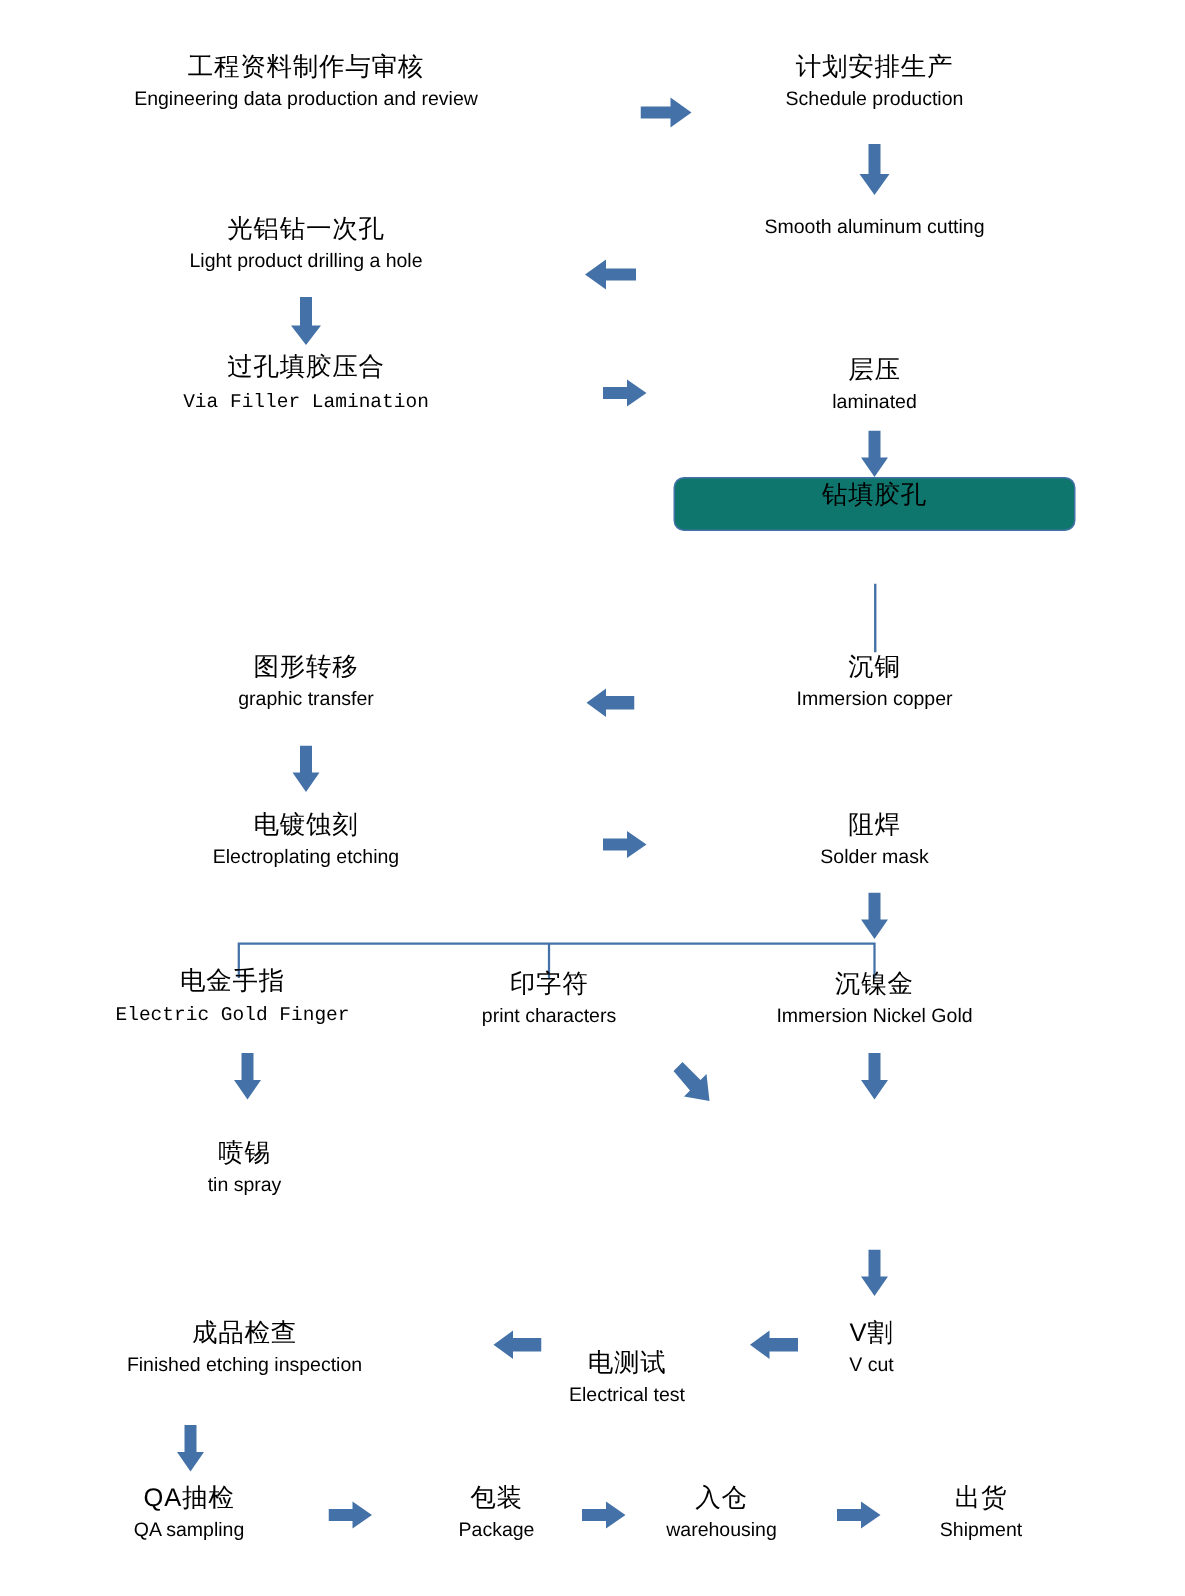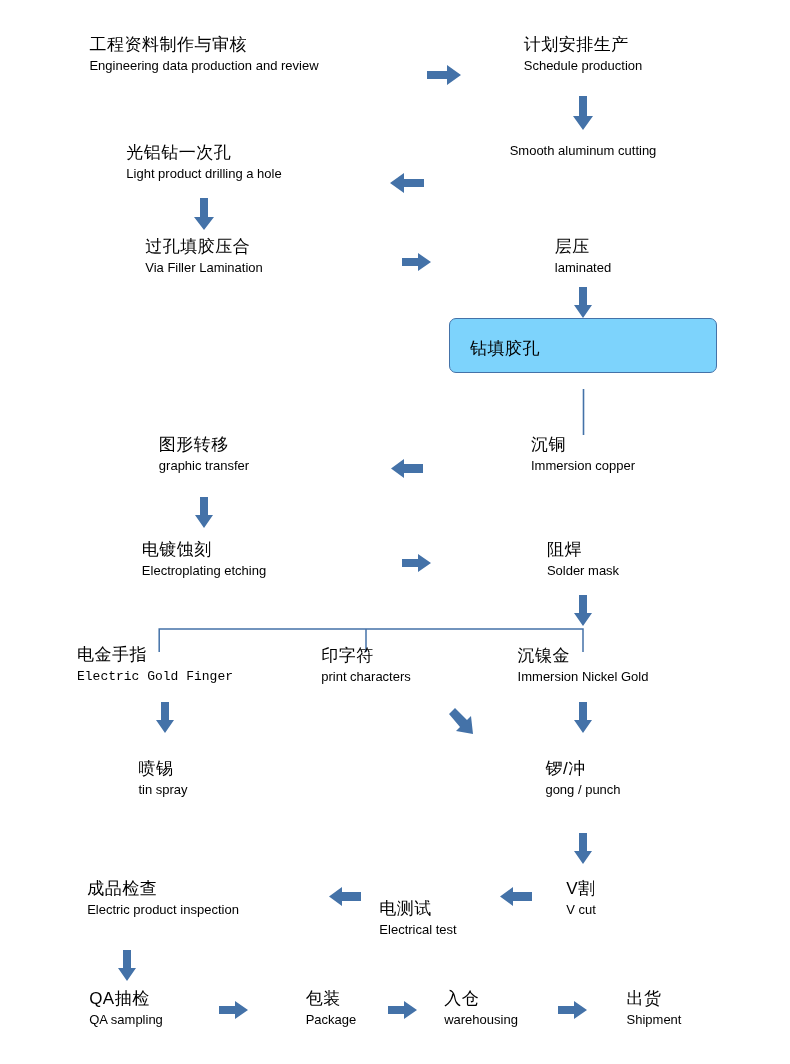--- a/index.html
+++ b/index.html
@@ -13,38 +13,39 @@
   }
   #canvas {
     position: relative;
     width: 790px;
     height: 1064px;
     background: #ffffff;
     overflow: hidden;
   }
   .node {
     position: absolute;
+    text-align: center;
     line-height: 1.35;
     white-space: nowrap;
     transform: translateX(-50%);
   }
   .node .cn {
     display: block;
     font-size: 17px;
     letter-spacing: 0.5px;
   }
   .node .en {
     display: block;
     font-size: 13px;
   }
   .node.boxed {
     border: 1px solid #4472a8;
     border-radius: 7px;
-    background: #7dd3fc;
-    padding: 19px 20px 11px 20px;
+    background: #0f766e;
+    padding: 0 20px 11px 20px;
     box-sizing: border-box;
   }
   .arrow {
     position: absolute;
   }
   .arrow svg { display: block; }
   .connector {
     position: absolute;
   }
   .connector svg { display: block; }
@@ -84,21 +85,21 @@
     <svg width="36" height="22" viewBox="0 0 36 22">
         <path d="M36 7 L16 7 L16 1 L2 11 L16 21 L16 15 L36 15 Z" fill="#4472a8"></path>
       </svg>
   </div>
   <div class="arrow" style="left:193px; top:198px;">
     <svg width="22" height="34" viewBox="0 0 22 34">
         <path d="M7 0 L15 0 L15 19 L21 19 L11 32 L1 19 L7 19 Z" fill="#4472a8"></path>
       </svg>
   </div>
 
-  <div class="node" style="left:204px; top:236px;">
+  <div class="node" style="left:204px; top:236px;font-family:Liberation Mono, monospace;">
     <span class="cn">过孔填胶压合</span>
     <span class="en">Via Filler Lamination</span>
   </div>
   <div class="node" style="left:583px; top:236px;">
     <span class="cn">层压</span>
     <span class="en">laminated</span>
   </div>
   <div class="arrow" style="left:402px; top:252px;">
     <svg width="30" height="20" viewBox="0 0 30 20">
         <path d="M0 6 L16 6 L16 1 L29 10 L16 19 L16 14 L0 14 Z" fill="#4472a8"></path>
@@ -191,33 +192,29 @@
   <div class="arrow" style="left:573px; top:702px;">
     <svg width="20" height="32" viewBox="0 0 20 32">
         <path d="M6 0 L14 0 L14 18 L19 18 L10 31 L1 18 L6 18 Z" fill="#4472a8"></path>
       </svg>
   </div>
 
   <div class="node" style="left:163px; top:758px;">
     <span class="cn">喷锡</span>
     <span class="en">tin spray</span>
   </div>
-  <div class="node" style="left:583px; top:758px;">
-    <span class="cn">锣/冲</span>
-    <span class="en">gong / punch</span>
-  </div>
   <div class="arrow" style="left:573px; top:833px;">
     <svg width="20" height="32" viewBox="0 0 20 32">
         <path d="M6 0 L14 0 L14 18 L19 18 L10 31 L1 18 L6 18 Z" fill="#4472a8"></path>
       </svg>
   </div>
 
   <div class="node" style="left:163px; top:878px;">
     <span class="cn">成品检查</span>
-    <span class="en">Electric product inspection</span>
+    <span class="en">Finished etching inspection</span>
   </div>
   <div class="node" style="left:418px; top:898px;">
     <span class="cn">电测试</span>
     <span class="en">Electrical test</span>
   </div>
   <div class="node" style="left:581px; top:878px;">
     <span class="cn">V割</span>
     <span class="en">V cut</span>
   </div>
   <div class="arrow" style="left:327px; top:886px;">

